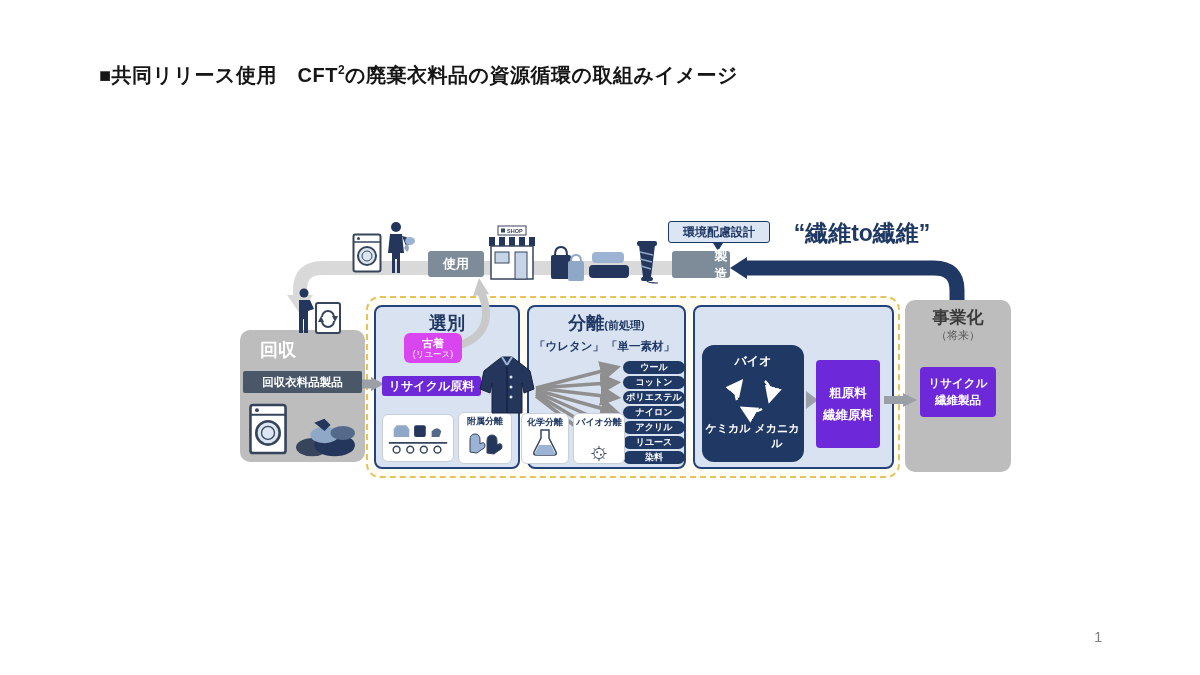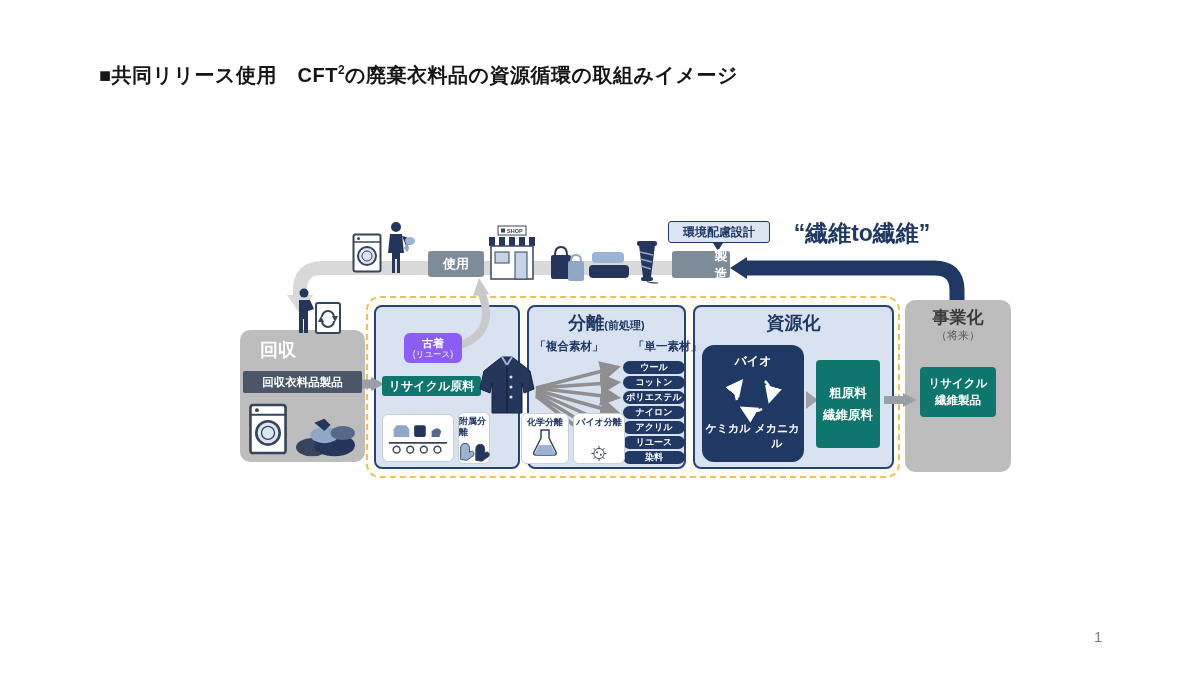--- a/index.html
+++ b/index.html
@@ -18,27 +18,27 @@
 
   .panel-gray { background:#bdbdbd; border-radius:10px; }
   .panel-dashed { background:#fffdf3; border:2px dashed #e6c35c; border-radius:14px; }
   .panel-blue { background:#d9e2f1; border:2px solid #24437c; border-radius:8px; }
 
   .sec-title { font-size:18px; font-weight:bold; color:#1f3864; text-align:center; }
   .sec-title .small { font-size:11px; }
 
   .chip { background:#7e8b99; color:#fff; font-weight:bold; font-size:13px;
           text-align:center; border-radius:3px; display:flex; align-items:center; justify-content:center; }
-  .navy-box { background:#0f766e; color:#fff; font-weight:bold; display:flex;
+  .navy-box { background:#6d28d9; color:#fff; font-weight:bold; display:flex;
           flex-direction:column; align-items:center; justify-content:center; text-align:center; }
   .eco { background:#dbe5f3; border:1.5px solid #1f3864; color:#1f3864; font-size:12px; font-weight:bold;
          border-radius:3px; display:flex; align-items:center; justify-content:center; }
   .slogan { font-size:23px; font-weight:bold; color:#1f3864; text-align:center; }
 
-  .reuse-badge { background:#8b5cf6; color:#fff; border-radius:6px; text-align:center;
+  .reuse-badge { background:#d946ef; color:#fff; border-radius:6px; text-align:center;
          display:flex; flex-direction:column; align-items:center; justify-content:center; }
   .reuse-badge .l1 { font-size:11px; font-weight:bold; line-height:12px; }
   .reuse-badge .l2 { font-size:8.5px; line-height:10px; }
 
   .pill { width:62px; height:13px; background:#1f3864; color:#fff; font-size:9px; font-weight:bold;
           text-align:center; line-height:13px; border-radius:7px; left:623px; }
 
   .tagbox { background:#fff; border:1px solid #c9cfd8; border-radius:6px; display:flex;
           flex-direction:column; align-items:center; padding-top:3px; }
   .tag-label { font-size:9px; font-weight:bold; color:#1f3864; line-height:11px; }
@@ -219,20 +219,21 @@
   <div class="abs item" style="left:294px;top:408px;width:66px;height:50px;">
     <svg viewBox="0 0 65 48" width="66" height="50">
       <ellipse cx="18" cy="38" rx="16" ry="9" fill="#36455c"></ellipse>
       <ellipse cx="40" cy="36" rx="20" ry="11" fill="#24365c"></ellipse>
       <ellipse cx="30" cy="26" rx="14" ry="8" fill="#8fa8c8"></ellipse>
       <ellipse cx="48" cy="24" rx="12" ry="7" fill="#556a8a"></ellipse>
       <path d="M20 14 L30 10 L36 16 L30 22 Z" fill="#24365c"></path>
     </svg>
   </div>
 
+  <div class="abs item sec-title" style="left:374px;top:311px;width:146px;">選別</div>
 
   <div class="abs item reuse-badge" style="left:404px;top:333px;width:58px;height:30px;">
     <div class="l1">古着</div>
     <div class="l2">(リユース)</div>
   </div>
 
   <div class="abs item navy-box" style="left:382px;top:376px;width:99px;height:20px;font-size:12px;border-radius:3px;">
     <span>リサイクル原料</span>
   </div>
 
@@ -242,21 +243,21 @@
       <rect x="32" y="10" width="12" height="12" rx="2" fill="#24365c"></rect>
       <path d="M50 16 q6 -6 10 0 l-2 6 h-8 Z" fill="#556a8a"></path>
       <line x1="6" y1="28" x2="66" y2="28" stroke="#36455c" stroke-width="2"></line>
       <circle cx="14" cy="35" r="3.5" fill="none" stroke="#36455c" stroke-width="1.5"></circle>
       <circle cx="28" cy="35" r="3.5" fill="none" stroke="#36455c" stroke-width="1.5"></circle>
       <circle cx="42" cy="35" r="3.5" fill="none" stroke="#36455c" stroke-width="1.5"></circle>
       <circle cx="56" cy="35" r="3.5" fill="none" stroke="#36455c" stroke-width="1.5"></circle>
     </svg>
   </div>
 
-  <div class="abs item tagbox" style="left:458px;top:412px;width:32px;height:52px;">
+  <div class="abs item tagbox" style="left:458px;top:412px;width:54px;height:52px;">
     <div class="tag-label">附属分離</div>
     <svg viewBox="0 0 40 28" width="40" height="30">
       <path d="M5 24 V12 Q5 6 10 6 Q15 6 15 12 V16 Q19 13 20 17 Q21 20 16 22 L12 25 Z" fill="#9db3d4" stroke="#36455c" stroke-width="1"></path>
       <path d="M22 25 V13 Q22 7 27 7 Q32 7 32 13 V17 Q36 14 37 18 Q38 21 33 23 L29 26 Z" fill="#24365c" stroke="#36455c" stroke-width="1"></path>
     </svg>
   </div>
 
   <div class="abs item" style="left:478px;top:355px;width:58px;height:62px;">
     <svg viewBox="0 0 58 62" width="58" height="62">
       <path d="M16 8 L24 2 L34 2 L42 8 L52 16 L56 34 L46 38 L44 28 L44 58 L14 58 L14 28 L12 38 L2 34 L6 16 Z" fill="#24365c" stroke="#16233f" stroke-width="1"></path>
@@ -265,22 +266,22 @@
       <circle cx="33" cy="22" r="1.5" fill="#dce6f2"></circle>
       <circle cx="33" cy="32" r="1.5" fill="#dce6f2"></circle>
       <circle cx="33" cy="42" r="1.5" fill="#dce6f2"></circle>
     </svg>
   </div>
 
   <div class="abs item sec-title" style="left:527px;top:311px;width:159px;">
     <span>分離</span><span class="small">(前処理)</span>
   </div>
 
-  <div class="abs item" style="left:529px;top:339px;width:80px;text-align:center;font-size:11.5px;font-weight:bold;color:#1f3864;">「複合素材」</div>
-  <div class="abs item" style="left:622px;top:339px;width:80px;text-align:right;font-size:11.5px;font-weight:bold;color:#1f3864;">「単一素材」</div>
+  <div class="abs item" style="left:529px;top:339px;width:80px;text-align:center;font-size:11.5px;font-weight:bold;color:#1f3864;">「ウレタン」</div>
+  <div class="abs item" style="left:606px;top:339px;width:80px;text-align:left;font-size:11.5px;font-weight:bold;color:#1f3864;">「単一素材」</div>
 
   <div class="abs item pill" style="top:361px;">ウール</div>
   <div class="abs item pill" style="top:376px;">コットン</div>
   <div class="abs item pill" style="top:391px;">ポリエステル</div>
   <div class="abs item pill" style="top:406px;">ナイロン</div>
   <div class="abs item pill" style="top:421px;">アクリル</div>
   <div class="abs item pill" style="top:436px;">リユース</div>
   <div class="abs item pill" style="top:451px;">染料</div>
 
   <div class="abs item tagbox" style="left:521px;top:413px;width:48px;height:51px;">
@@ -303,21 +304,20 @@
         <line x1="6.5" y1="6.5" x2="9.5" y2="9.5"></line>
           <line x1="20.5" y1="20.5" x2="23.5" y2="23.5"></line>
         <line x1="6.5" y1="23.5" x2="9.5" y2="20.5"></line>
           <line x1="20.5" y1="9.5" x2="23.5" y2="6.5"></line>
       </g>
       <circle cx="12" cy="13" r="1.5" fill="#36455c"></circle>
       <circle cx="18" cy="17" r="1.5" fill="#36455c"></circle>
     </svg>
   </div>
 
-  <div class="abs item sec-title" style="left:693px;top:311px;width:201px;">資源化</div>
 
   <div class="abs item" style="left:702px;top:345px;width:102px;height:117px;background:#1f3864;border-radius:12px;position:absolute;">
     <svg viewBox="0 0 102 117" width="102" height="117" style="position:absolute;left:0;top:0;">
       <defs>
         <marker id="aw" markerWidth="7" markerHeight="7" refX="5" refY="3.5" orient="auto">
           <path d="M0,0 L7,3.5 L0,7 Z" fill="#fff"></path>
         </marker>
       </defs>
       <g fill="none" stroke="#fff" stroke-width="2.5">
         <path d="M 63 36 A 18 18 0 0 1 68 54" marker-end="url(#aw)"></path>

